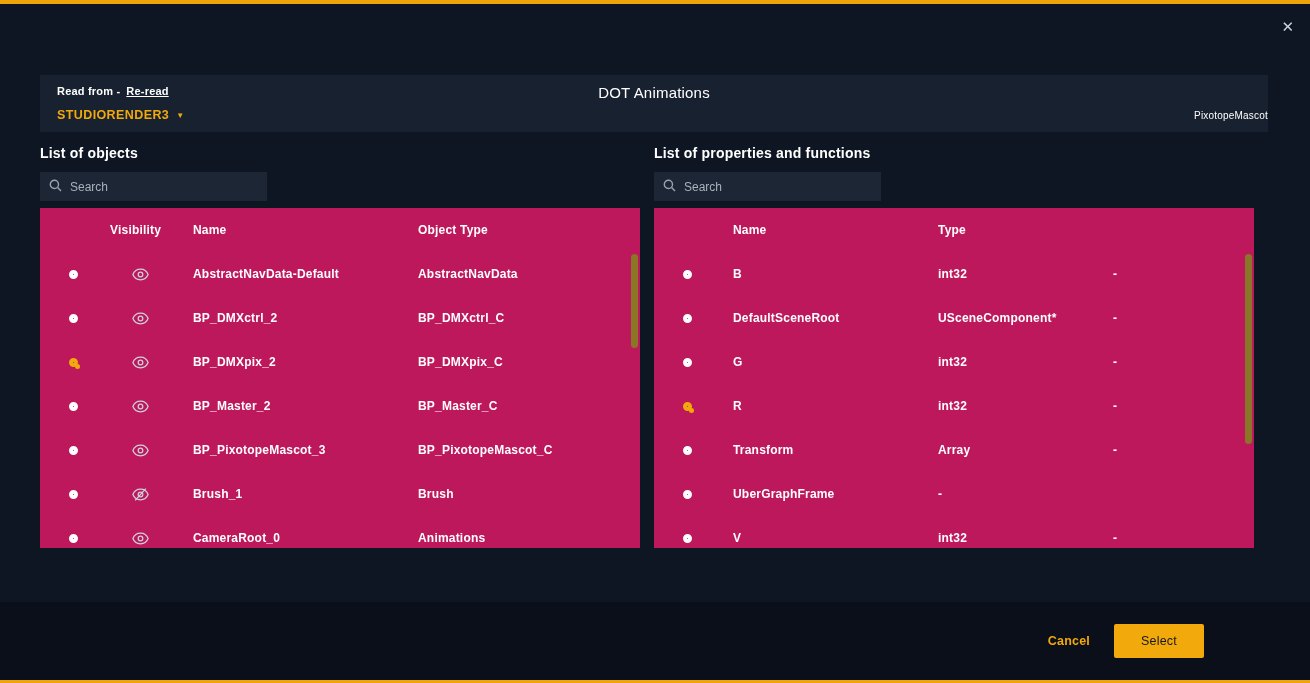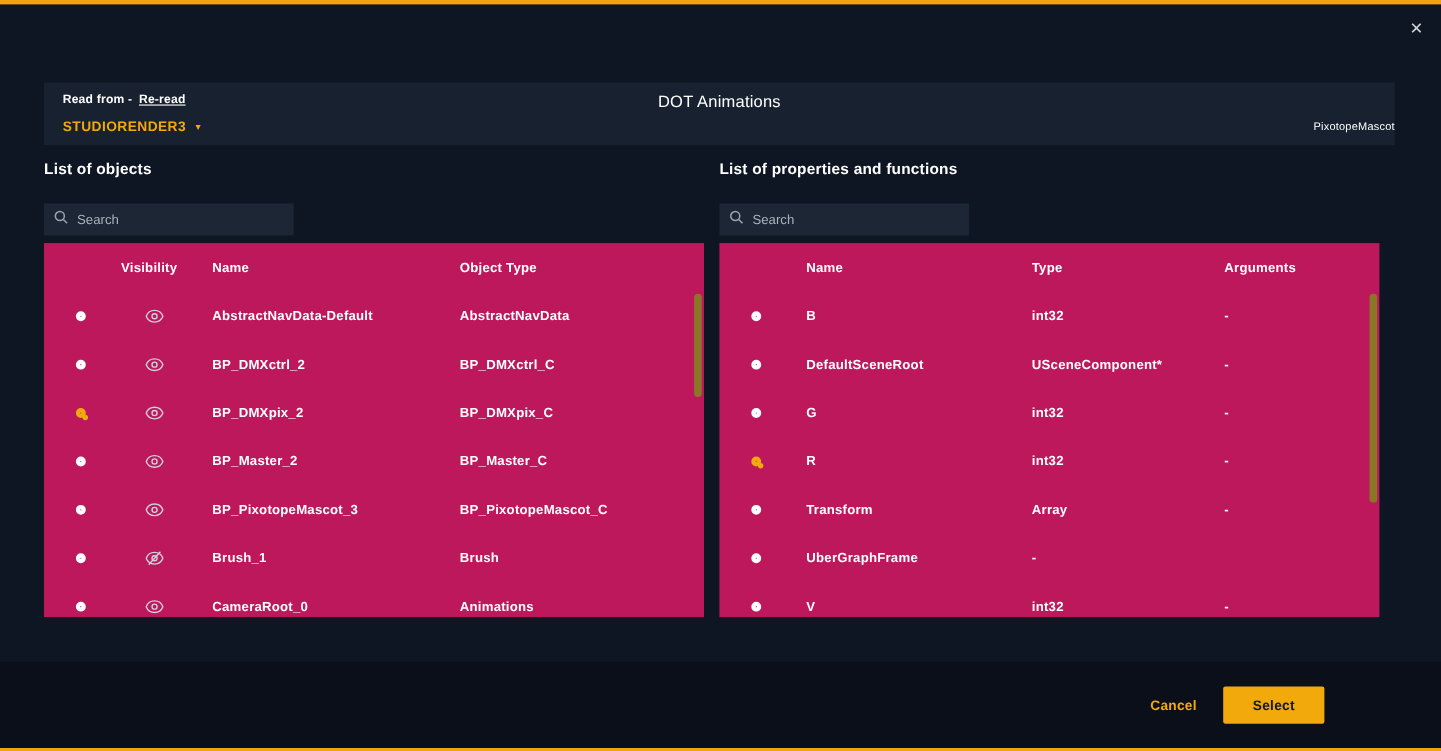--- a/index.html
+++ b/index.html
@@ -24,21 +24,21 @@
   .reread { color:#ffffff; text-decoration:underline; margin-left:6px; cursor:pointer; }
   .source-row { position:absolute; left:17px; top:33px; color:#f2a90b; font-size:12.5px; font-weight:700; letter-spacing:.4px; cursor:pointer; display:flex; align-items:center; }
   .caret { font-size:8px; margin-left:7px; color:#f2a90b; }
   .hdr-title { position:absolute; top:9px; left:0; width:100%; text-align:center; font-size:15px; font-weight:400; letter-spacing:.2px; }
   .hdr-subtitle { position:absolute; top:35px; left:0; width:100%; text-align:right; font-size:10px; font-weight:400; letter-spacing:.2px; }
   
   .panel { position:absolute; top:145px; width:600px; }
   .panel.objects { left:40px; }
   .panel.props { left:654px; }
   .panel-title { font-size:14px; font-weight:700; height:16px; letter-spacing:.2px; }
-  .searchbox { margin-top:24px; width:227px; height:29px; background:#1c2634; display:flex; align-items:center; padding:0 9px; gap:8px; }
+  .searchbox { margin-top:11px; width:227px; height:29px; background:#1c2634; display:flex; align-items:center; padding:0 9px; gap:8px; }
   .searchbox svg { flex:0 0 auto; }
   .searchbox input { background:transparent; border:none; outline:none; color:#fff; font-size:12px; font-family:inherit; width:100%; }
   .searchbox input::placeholder { color:#a9b2bc; }
   
   .table { position:relative; margin-top:7px; width:600px; height:340px; background:#be185d; overflow:hidden; }
   .tgrid-left  { display:grid; grid-template-columns:66px 87px 225px 1fr; }
   .tgrid-right { display:grid; grid-template-columns:66px 218px 175px 1fr; }
   .thead { height:44px; font-weight:700; font-size:12px; letter-spacing:.2px; }
   .trow  { height:44px; font-size:12px; font-weight:700; letter-spacing:.2px; cursor:pointer; }
   .cell { display:flex; align-items:center; overflow:hidden; white-space:nowrap; }
@@ -63,21 +63,21 @@
   
   .footer {
     position:absolute; left:0; right:0; bottom:3px; height:78px; background:#0a0f19;
     display:flex; align-items:center; justify-content:flex-end; gap:24px; padding-right:106px;
   }
   .cancel-btn {
     background:none; border:none; color:#f2a90b; font-size:12.5px; font-weight:700;
     font-family:inherit; cursor:pointer; letter-spacing:.2px;
   }
   .select-btn {
-    background:#f2a90b; border:none; color:#16191c; font-size:12.5px; font-weight:700;
+    background:#f2a90b; border:none; color:#16191c; font-size:12.5px; font-weight:400;
     font-family:inherit; cursor:pointer; padding:10px 27px; border-radius:2px; letter-spacing:.2px;text-align:center;
   }
 </style>
 </head>
 <body>
 
 <div class="dialog">
   <div class="accent-bar-top"></div>
 
   <button class="close-btn">✕</button>
@@ -229,21 +229,20 @@
             <circle cx="5.4" cy="5.4" r="4.1" fill="none" stroke="#9aa4ae" stroke-width="1.4"></circle>
             <line x1="8.6" y1="8.6" x2="12" y2="12" stroke="#9aa4ae" stroke-width="1.4"></line>
           </svg></span>
       <input type="text" placeholder="Search" style="">
     </div>
     <div class="table">
       <div class="thead tgrid-right">
         <div class="cell"></div>
         <div class="cell">Name</div>
         <div class="cell">Type</div>
-        <div class="cell">Arguments</div>
       </div>
       <div>
           <div class="trow tgrid-right">
             <div class="cell c-radio">
               <span class="radio"></span>
             </div>
             <div class="cell">B</div>
             <div class="cell">int32</div>
             <div class="cell">-</div>
           </div>

